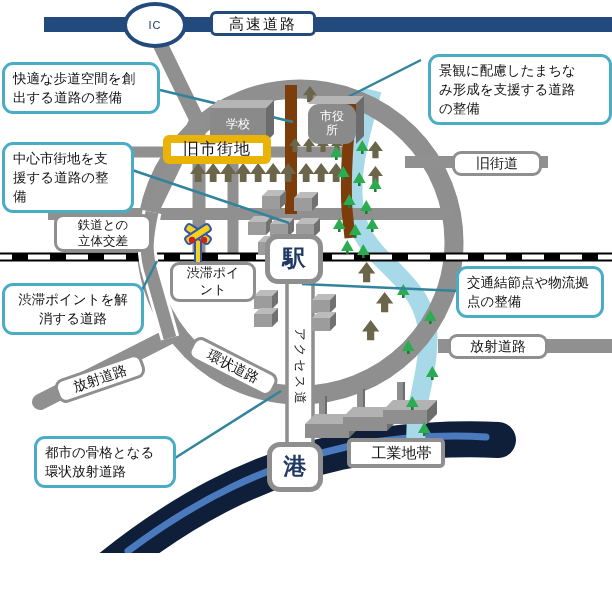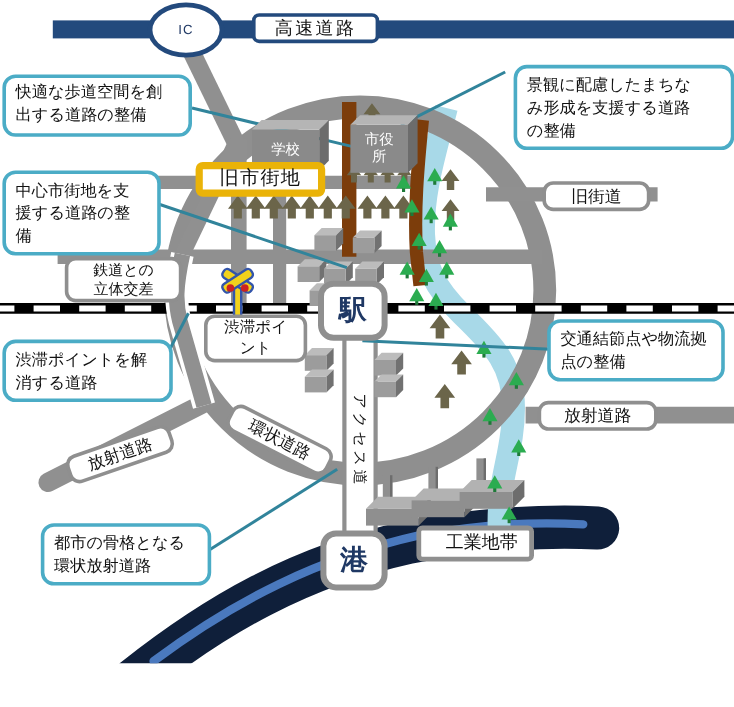--- a/index.html
+++ b/index.html
@@ -8,21 +8,21 @@
     background:#fff;font-family:"Liberation Sans","DejaVu Sans",sans-serif;
   }
   #map-svg{position:absolute;left:0;top:0;z-index:1;}
   .lbl{
     position:absolute;z-index:3;display:flex;align-items:center;justify-content:center;
     text-align:center;white-space:pre-line;color:#111;box-sizing:border-box;
     line-height:1.3;
   }
   .roadbox{background:#fff;border:3px solid #8F8F8F;border-radius:9px;font-size:14px;}
   .navybox{background:#fff;border:3px solid #234A7D;border-radius:6px;font-size:15px;letter-spacing:2px;text-align:right;}
-  .brownbox{background:#fff;border:6px solid #eab308;border-radius:6px;font-size:16px;letter-spacing:1px;}
+  .brownbox{background:#fff;border:8px solid #eab308;border-radius:6px;font-size:16px;letter-spacing:1px;}
   .callout{
     position:absolute;z-index:4;background:#fff;border:3px solid #4BACC6;border-radius:11px;
     padding:4px 8px;font-size:13.5px;line-height:1.42;color:#111;white-space:pre-line;
     box-sizing:border-box;text-align:left;
   }
   .bigstop{background:#fff;border:5px solid #8F8F8F;border-radius:13px;
     color:#1F3864;font-size:23px;font-weight:bold;}
   .ic-ellipse{
     position:absolute;z-index:3;background:#fff;border:4px solid #234A7D;border-radius:50%;
     display:flex;align-items:center;justify-content:center;font-size:11px;color:#1F3864;
@@ -197,43 +197,43 @@
 
   <div class="hwbar" style="left:44px;top:17px;width:568px;height:15px;"></div>
 
   <div class="ic-ellipse" style="left:123px;top:2px;width:64px;height:46px;">
     <span>IC</span>
   </div>
 
   <div class="lbl navybox" style="left:210px;top:11px;width:106px;height:25px;">高速道路</div>
 
   <div class="bld" style="left:210px;top:108px;width:56px;height:34px;">学校</div>
-  <div class="bld" style="left:292px;top:104px;width:48px;height:40px;">市役
+  <div class="bld" style="left:308px;top:104px;width:48px;height:40px;border-radius:11px;">市役
 所</div>
 
   <div class="lbl brownbox" style="left:163px;top:135px;width:108px;height:29px;">旧市街地</div>
   <div class="lbl roadbox" style="left:452px;top:151px;width:90px;height:25px;">旧街道</div>
   <div class="lbl roadbox" style="left:170px;top:262px;width:86px;height:40px;font-size:13px;">渋滞ポイ
 ント</div>
   <div class="lbl roadbox" style="left:54px;top:214px;width:98px;height:38px;font-size:12.5px;">鉄道との
 立体交差</div>
   <div class="lbl bigstop" style="left:265px;top:234px;width:58px;height:50px;">駅</div>
   <div class="lbl vtext" style="left:288px;top:308px;width:24px;height:118px;z-index:3;">アクセス道</div>
   <div class="lbl roadbox rot-l" style="left:54px;top:366px;width:92px;height:25px;">放射道路</div>
   <div class="lbl roadbox rot-r" style="left:186px;top:354px;width:94px;height:25px;">環状道路</div>
   <div class="lbl roadbox" style="left:448px;top:334px;width:100px;height:25px;">放射道路</div>
   <div class="lbl bigstop" style="left:267px;top:442px;width:56px;height:50px;">港</div>
   <div class="lbl roadbox" style="left:347px;top:438px;width:98px;height:30px;border-width:4px;border-radius:5px;font-size:15px;padding-left:11px;">工業地帯</div>
 
-  <div class="callout" style="left:2px;top:62px;width:158px;font-family:Liberation Mono, monospace;">快適な歩道空間を創
+  <div class="callout" style="left:2px;top:62px;width:158px;">快適な歩道空間を創
 出する道路の整備</div>
   <div class="callout" style="left:2px;top:142px;width:132px;">中心市街地を支
 援する道路の整
 備</div>
-  <div class="callout" style="left:2px;top:283px;width:142px;">渋滞ポイントを解
+  <div class="callout" style="left:2px;top:283px;width:142px;text-align:center;">渋滞ポイントを解
 消する道路</div>
   <div class="callout" style="left:34px;top:436px;width:142px;">都市の骨格となる
 環状放射道路</div>
   <div class="callout" style="left:428px;top:54px;width:184px;">景観に配慮したまちな
 み形成を支援する道路
 の整備</div>
   <div class="callout" style="left:456px;top:266px;width:148px;">交通結節点や物流拠
 点の整備</div>
 
 </div>

